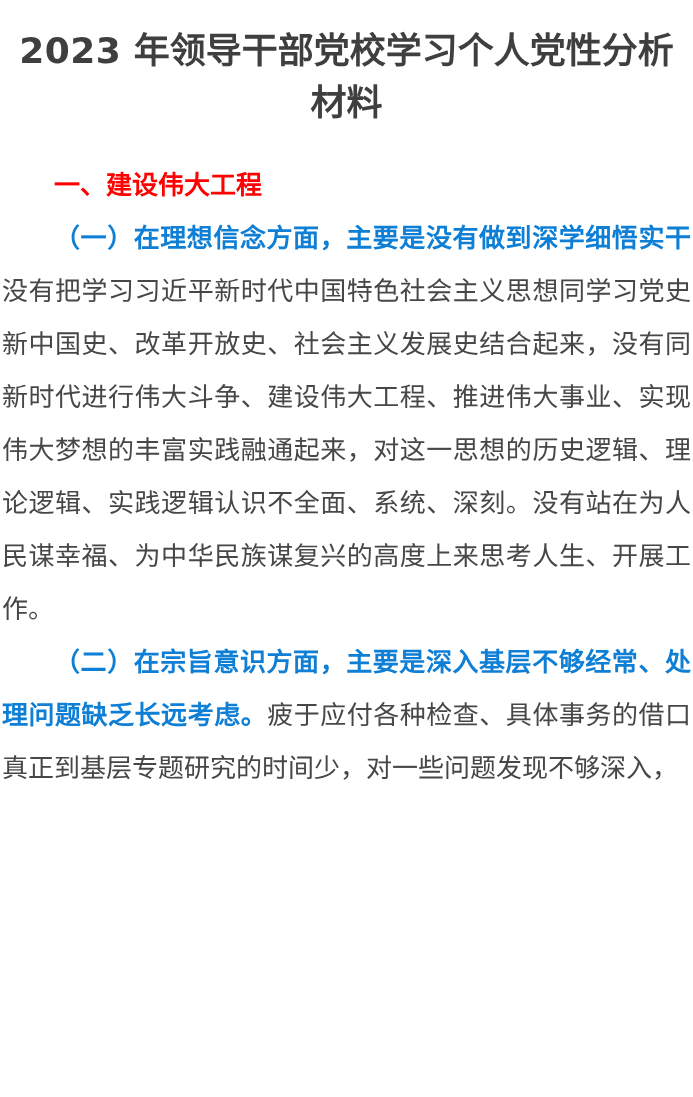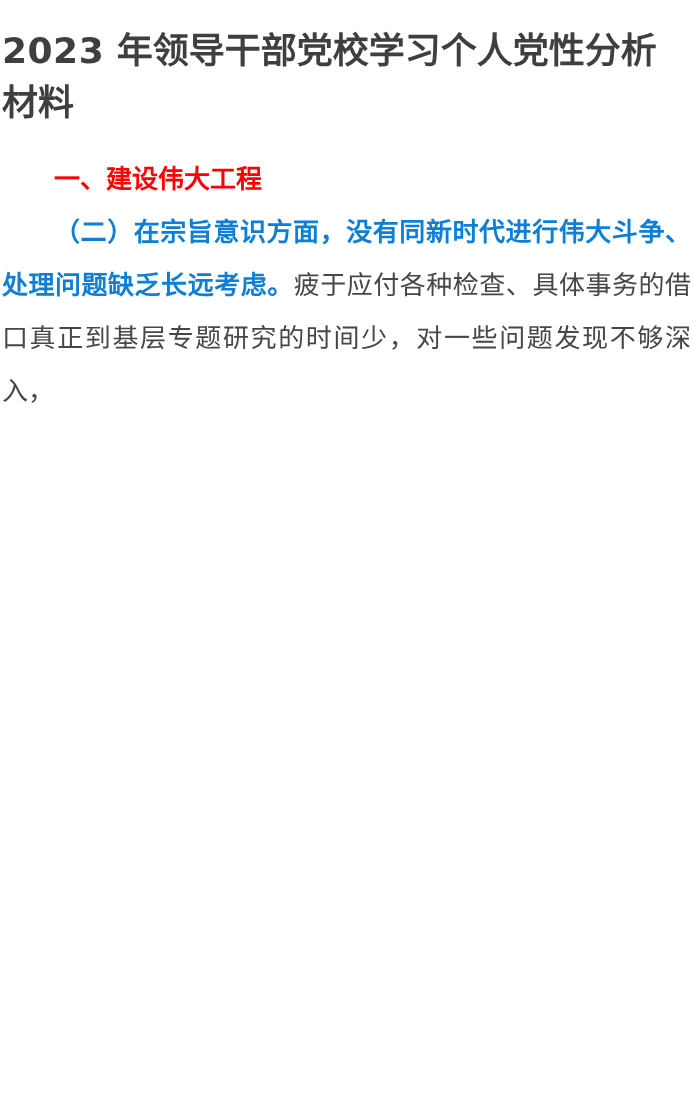--- a/index.html
+++ b/index.html
@@ -14,22 +14,23 @@
   .page {
     width: 693px;
     height: 1097px;
     padding: 25px 2px 0 2px;
     background: var(--background, #ffffff);
   }
   .title {
     font-size: 36px;
     line-height: 52px;
     font-weight: 700;
+    text-align: center;
     color: var(--title, #3f3f3f);
-    margin-bottom: 24px;
+    margin-bottom: 30px;
   }
   .title-number {
     font-weight: 800;
     letter-spacing: 0.5px;
   }
   .para {
     font-size: 26px;
     line-height: 53px;
     color: var(--body, #474747);
     text-align: justify;
@@ -53,16 +54,17 @@
 </head>
 <body>
 
 <div class="page">
 
   <h1 class="title"><span class="title-number">2023</span><span> 年领导干部党校学习个人党性分析材料</span></h1>
 
 
   <h2 class="heading-red">一、建设伟大工程</h2>
 
+  <p class="para"><span class="lead-blue">（一）在理想信念方面，主要是没有做到深学细悟实干</span><span>没有把学习习近平新时代中国特色社会主义思想同学习党史新中国史、改革开放史、社会主义发展史结合起来，没有同新时代进行伟大斗争、建设伟大工程、推进伟大事业、实现伟大梦想的丰富实践融通起来，对这一思想的历史逻辑、理论逻辑、实践逻辑认识不全面、系统、深刻。没有站在为人民谋幸福、为中华民族谋复兴的高度上来思考人生、开展工作。</span></p>
 
-  <p class="para"><span class="lead-blue">（二）在宗旨意识方面，没有同新时代进行伟大斗争、处理问题缺乏长远考虑。</span><span>疲于应付各种检查、具体事务的借口真正到基层专题研究的时间少，对一些问题发现不够深入，</span></p>
+  <p class="para"><span class="lead-blue">（二）在宗旨意识方面，主要是深入基层不够经常、处理问题缺乏长远考虑。</span><span>疲于应付各种检查、具体事务的借口真正到基层专题研究的时间少，对一些问题发现不够深入，</span></p>
 
 </div>
 
 </body></html>

